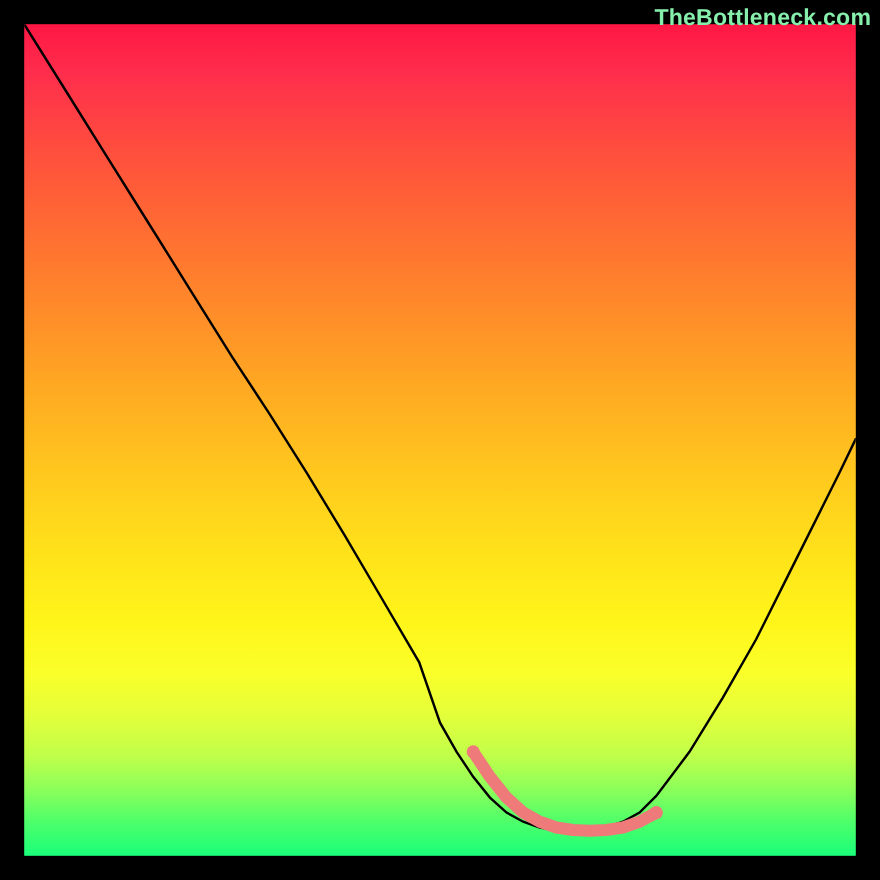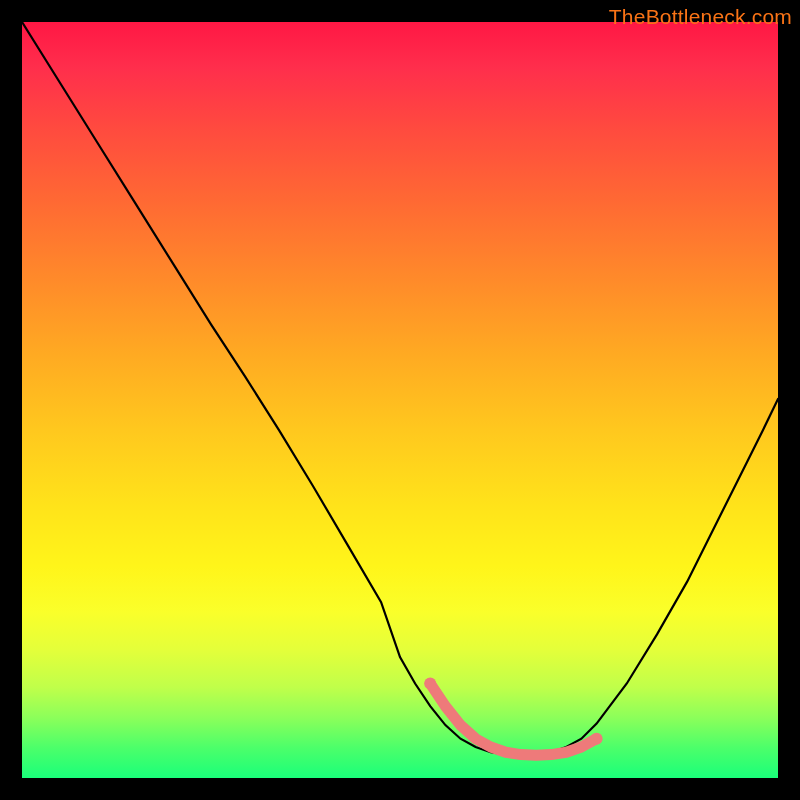--- a/index.html
+++ b/index.html
@@ -48,23 +48,23 @@
     left: 0;
     top: 0;
     width: 756px;
     height: 756px;
     pointer-events: none;
   }
   .watermark {
     position: absolute;
     top: 5px;
     right: 8px;
-    color: #f97316;
+    color: #86efac;
     font-size: 21px;
-    font-weight: 400;
+    font-weight: 700;
     letter-spacing: 0.2px;
     user-select: none;
   }
 </style>
 </head>
 <body>
 
 <div class="frame">
   <div class="plot-area"></div>
 

